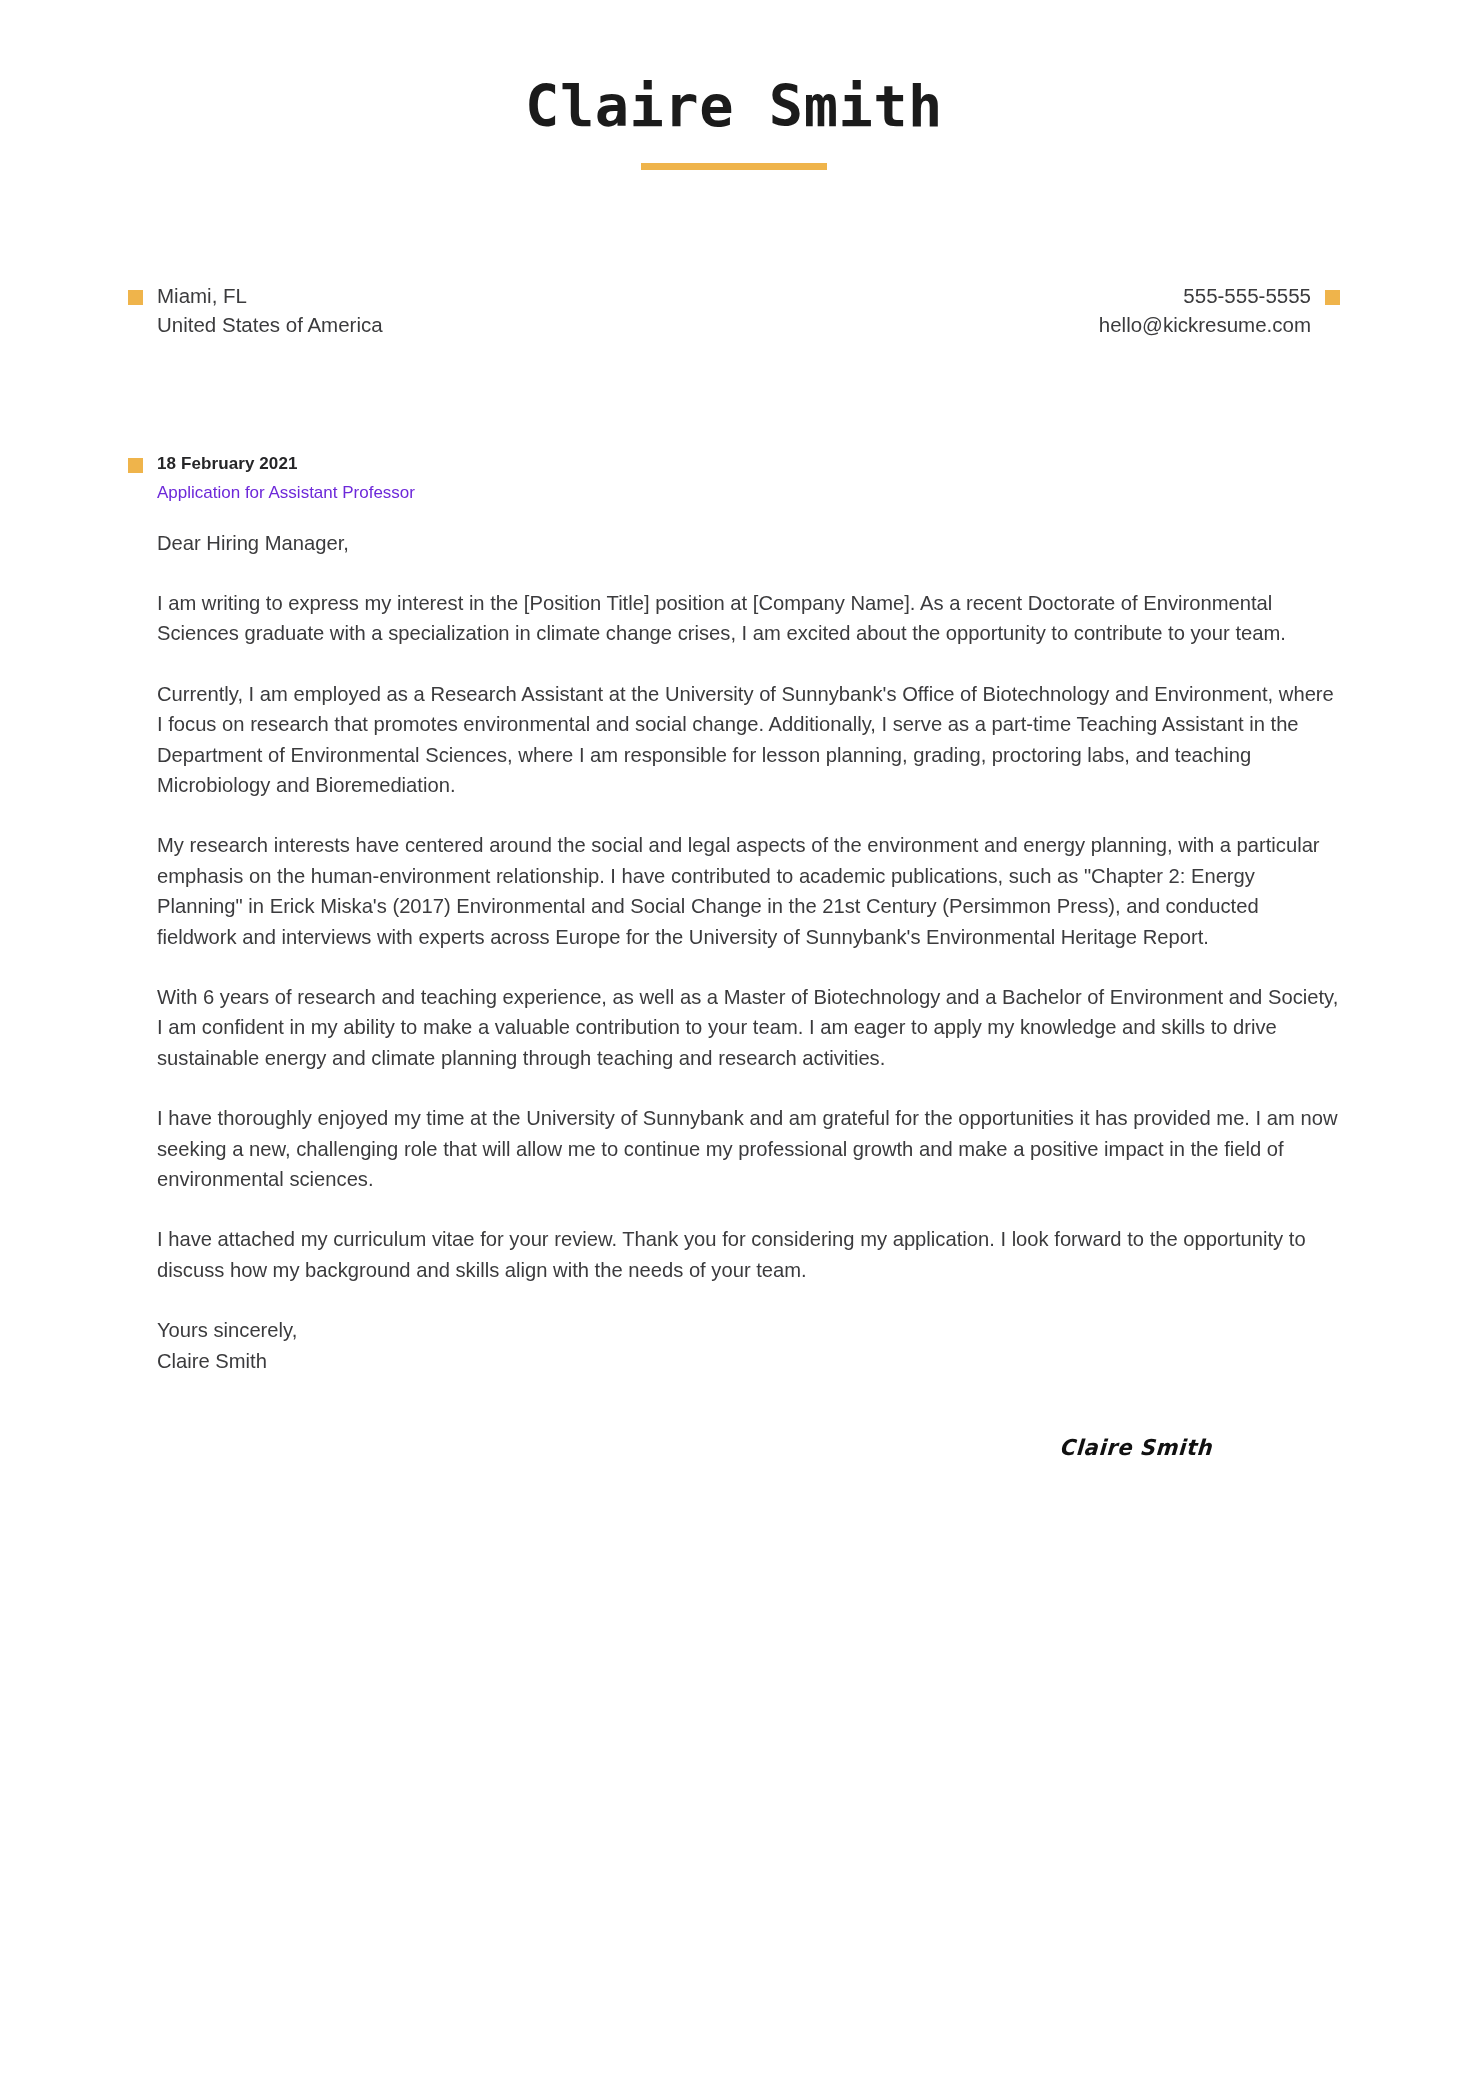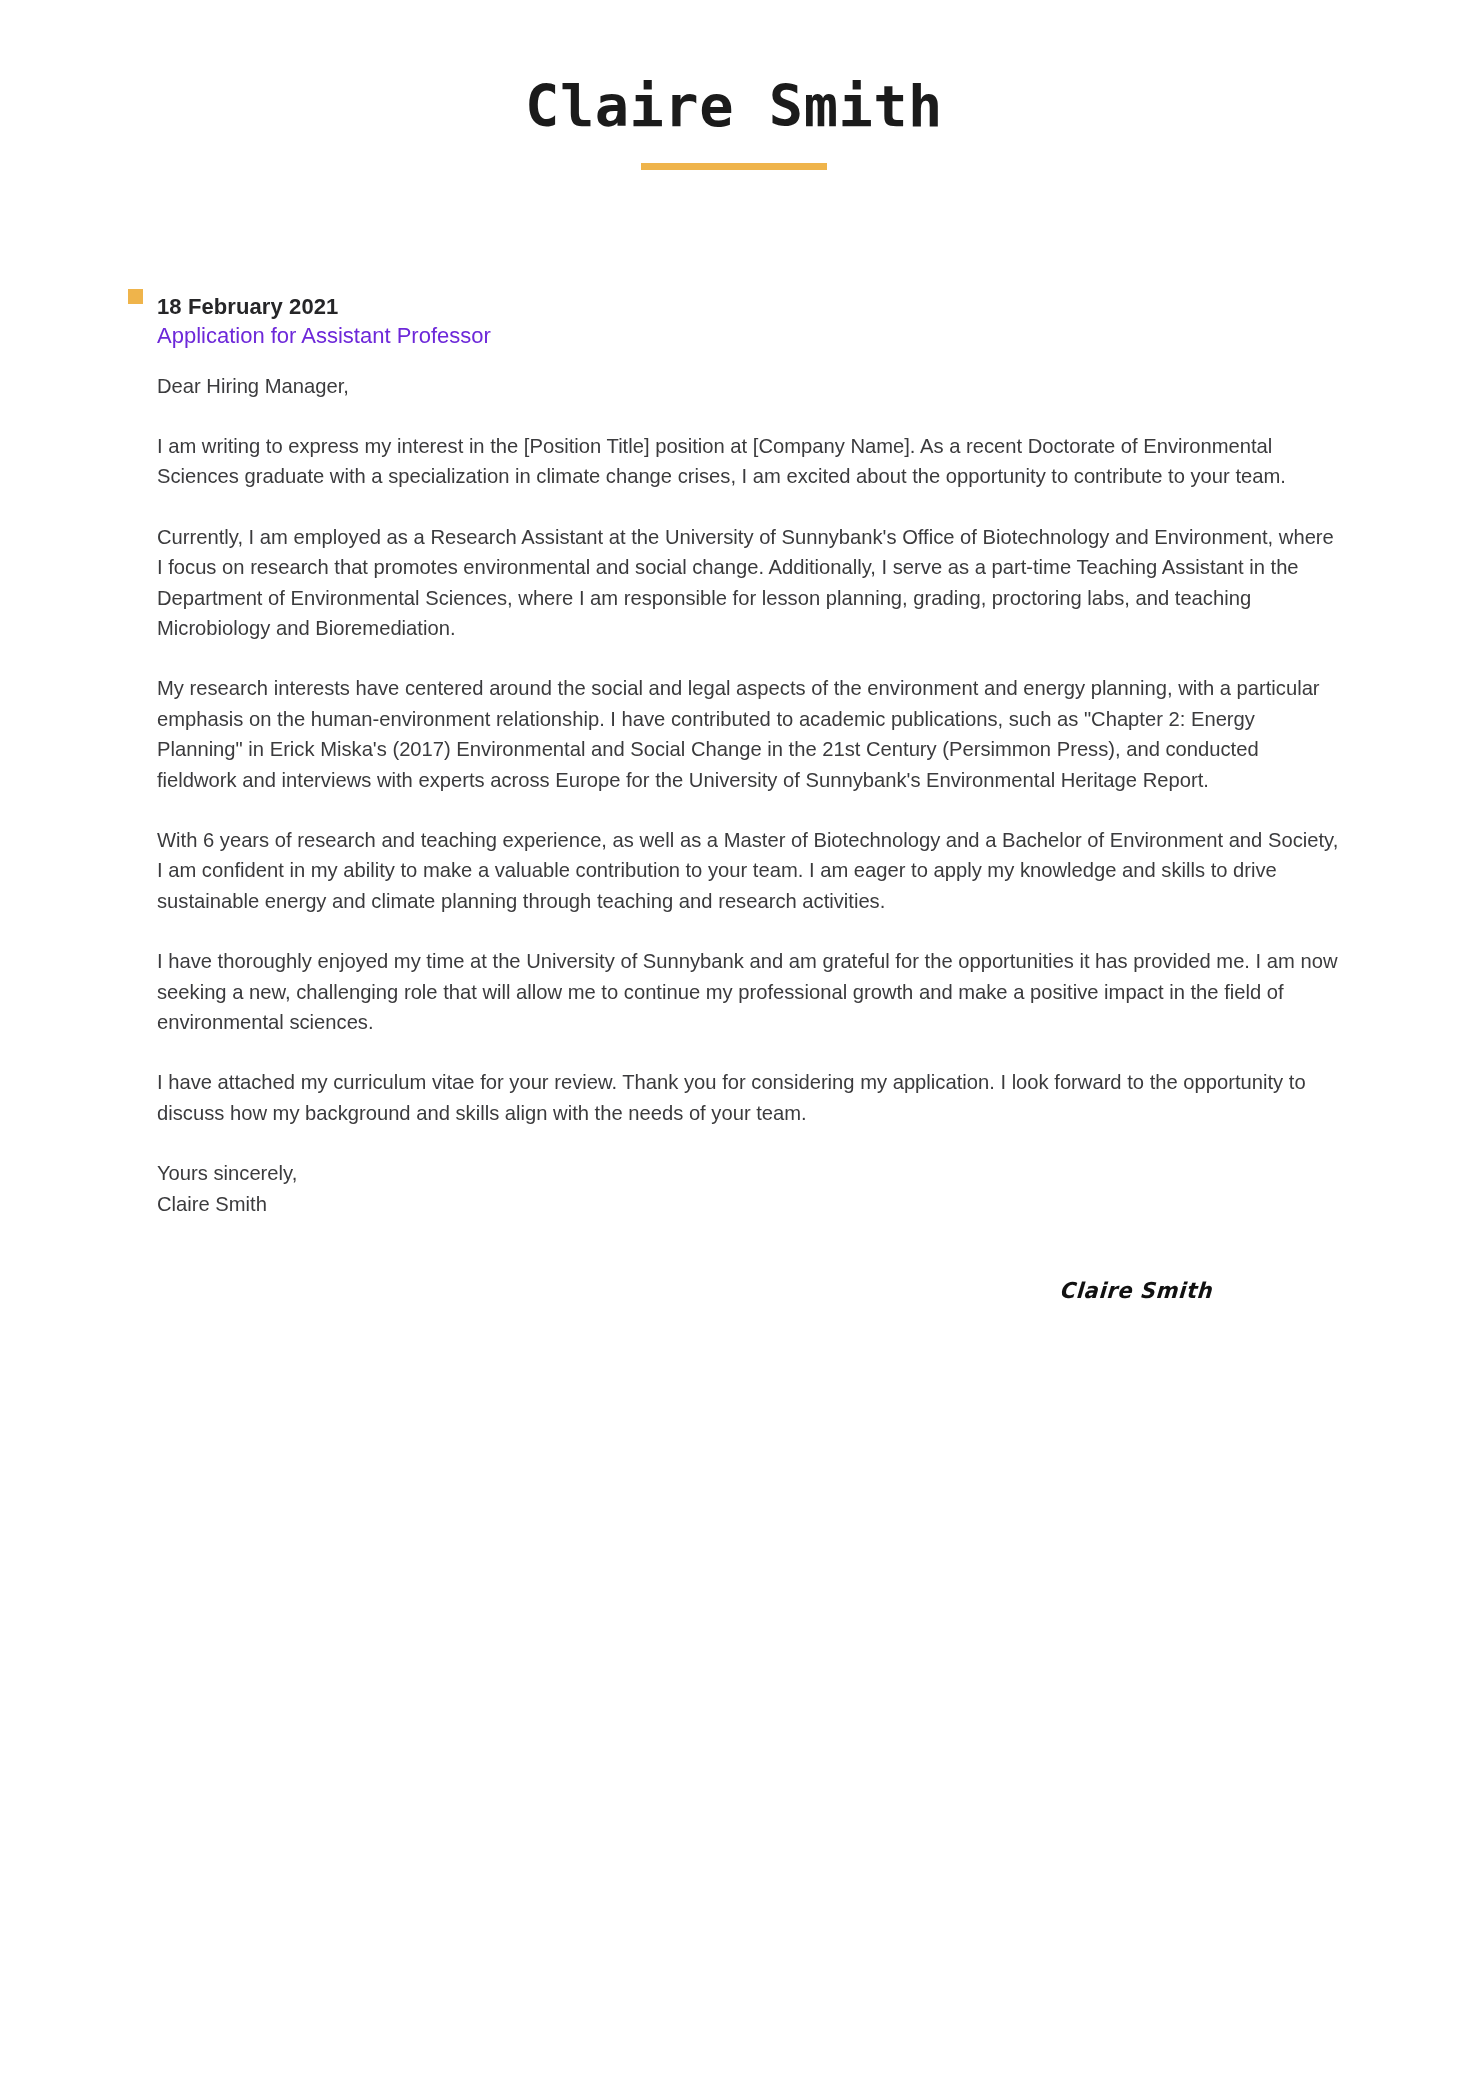--- a/index.html
+++ b/index.html
@@ -84,24 +84,23 @@
     margin-top: 110px;
     padding: 0 128px 0 128px;
     position: relative;
   }
   .date-block {
     display: flex;
     align-items: flex-start;
     gap: 14px;
   }
   .date-lines {
-    font-size: 22px;
+    font-size: 17px;
     line-height: 29px;
     color: #3b3b3d;
-    margin-top: 12px;
   }
   .date-value {
     font-weight: 700;
     color: #262628;
     letter-spacing: 0.1px;
   }
   .subject-value {
     font-weight: 400;
     color: #6d28d9;
   }
@@ -152,20 +151,39 @@
 </head>
 <body>
 
 <div class="page">
 
   <div class="header">
     <h1 class="name">Claire Smith</h1>
     <div class="name-underline"></div>
   </div>
 
+  <div class="contact-row">
+
+    <div class="contact-block left">
+      <span class="accent-square"></span>
+      <div class="contact-lines">
+        <div>Miami, FL</div>
+        <div>United States of America</div>
+      </div>
+    </div>
+
+    <div class="contact-block right">
+      <div class="contact-lines right">
+        <div>555-555-5555</div>
+        <div>hello@kickresume.com</div>
+      </div>
+      <span class="accent-square"></span>
+    </div>
+
+  </div>
 
   <div class="letter">
 
     <div class="date-block">
       <span class="accent-square"></span>
       <div class="date-lines">
         <div class="date-value">18 February 2021</div>
         <div class="subject-value">Application for Assistant Professor</div>
       </div>
     </div>

